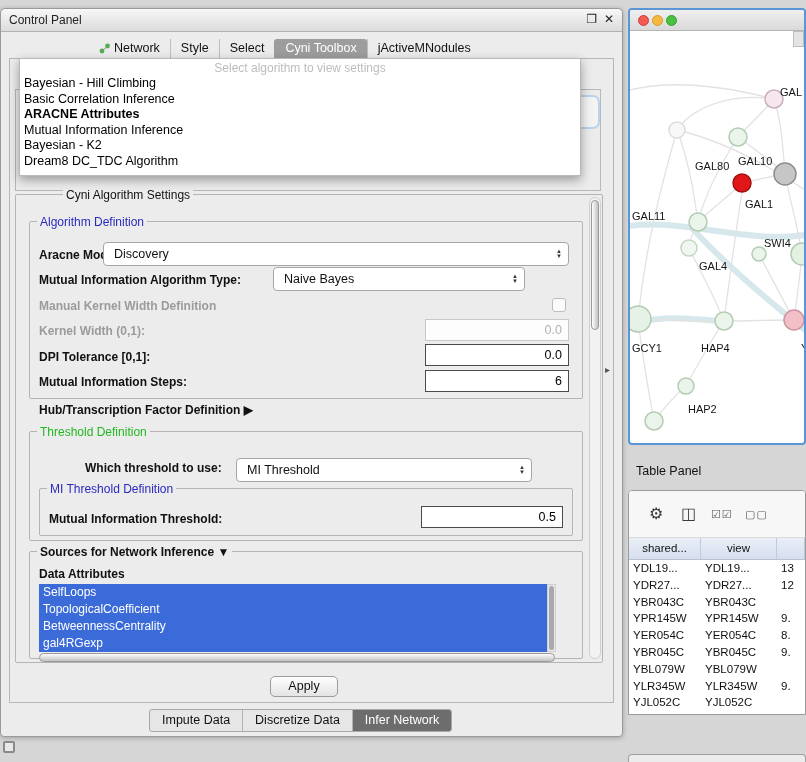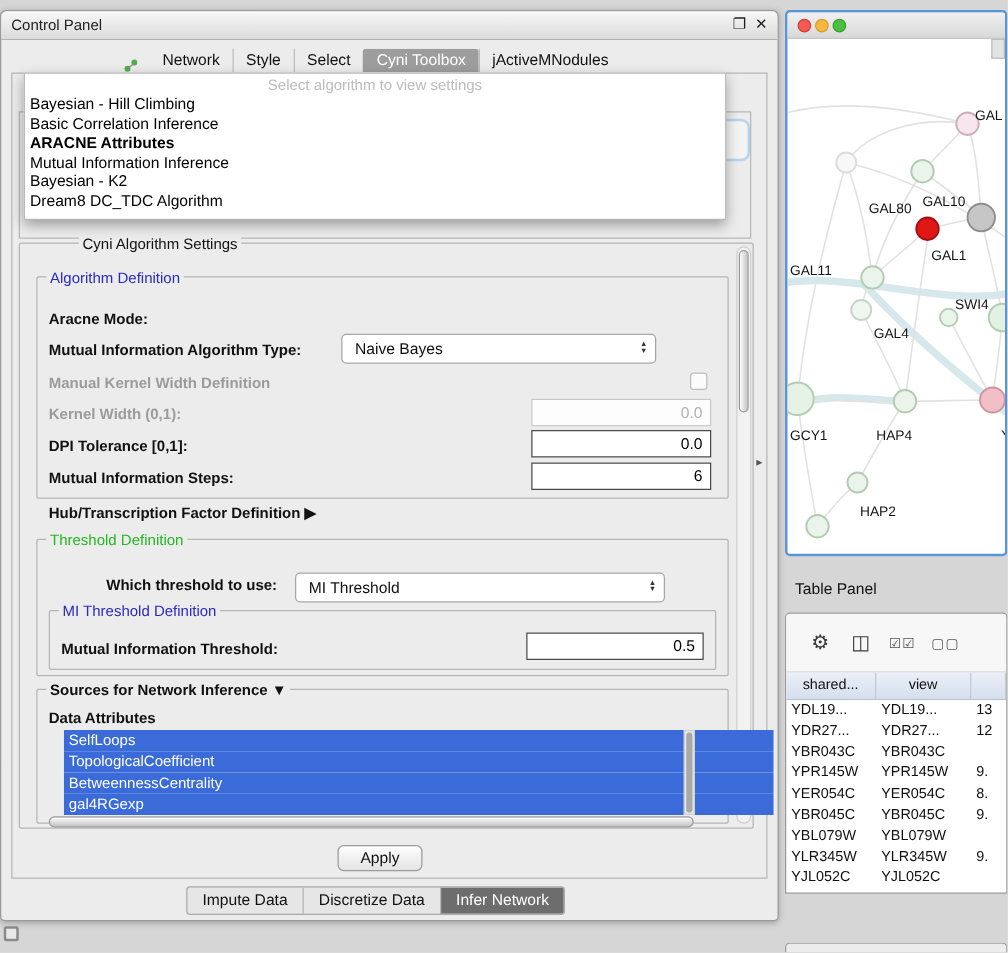--- a/index.html
+++ b/index.html
@@ -6,21 +6,21 @@
   .stage{position:relative;width:806px;height:762px;background:#d6d6d6;overflow:hidden;
          font-family:"Liberation Sans",sans-serif;color:#111;}
   
   .cp-window{position:absolute;left:0;top:8px;width:621px;height:727px;background:#ececec;
              border:1px solid #9a9a9a;border-radius:5px 5px 4px 4px;box-shadow:0 1px 5px rgba(0,0,0,.25);}
   .cp-titlebar{position:absolute;left:0;top:0;right:0;height:22px;
                background:linear-gradient(#f7f7f7,#dcdcdc);border-bottom:1px solid #b2b2b2;border-radius:5px 5px 0 0;}
   .cp-title{position:absolute;left:8px;top:4px;font-size:12px;color:#222;}
   .win-btns{position:absolute;right:8px;top:3px;display:flex;gap:7px;font-size:12px;color:#222;}
   .tabbar{position:absolute;left:88px;top:30px;height:19px;display:flex;font-size:12.5px;z-index:3;}
-  .tab{padding:0 10px;line-height:19px;display:flex;align-items:flex-end;gap:20px;border-left:1px solid #bdbdbd;cursor:default;}
+  .tab{padding:0 10px;line-height:19px;display:flex;align-items:center;gap:4px;border-left:1px solid #bdbdbd;cursor:default;}
   .tab:first-child{border-left:none;}
   .tab.active{background:#9d9d9d;color:#fff;border-radius:3px 3px 0 0;border-left-color:transparent;}
   .content-frame{position:absolute;left:8px;top:49px;width:603px;height:643px;border:1px solid #b6b6b6;background:#ececec;}
   
   .frag-group{position:absolute;left:14px;top:80px;width:584px;height:100px;border:1px solid #b8b8b8;z-index:1;}
   .frag-spinner{position:absolute;left:565px;top:86px;width:30px;height:30px;border:2px solid #b9d3ec;
                 border-radius:7px;background:#f3f3f3;z-index:1;}
   
   .dropdown{position:absolute;left:18px;top:49px;width:560px;background:#fff;border:1px solid #b9b9b9;
             box-shadow:0 4px 10px rgba(0,0,0,.35);z-index:20;padding:2px 0 6px;}
@@ -34,21 +34,21 @@
   .lbl{position:absolute;font-size:12px;font-weight:bold;color:#111;white-space:nowrap;}
   .lbl.disabled{color:#9b9b9b;}
   .combo{position:absolute;background:#fff;border:1px solid #a6a6a6;border-radius:4px;font-size:12.5px;
          display:flex;align-items:center;justify-content:space-between;padding:0 6px 0 10px;box-sizing:border-box;}
   .stepper{display:flex;flex-direction:column;font-size:6px;line-height:5px;color:#333;}
   .tinput{position:absolute;border:1px solid #4a4a4a;background:#fff;font-size:12.5px;text-align:right;
           padding:0 6px;font-family:inherit;box-sizing:border-box;}
   .tinput.disabled{border-color:#c8c8c8;color:#b2b2b2;background:#fdfdfd;}
   .checkbox{position:absolute;width:14px;height:14px;border:1px solid #bdbdbd;border-radius:3px;background:#fbfbfb;box-sizing:border-box;}
   .arrow-glyph{font-size:12px;color:#111;}
-  .attr-list{position:absolute;left:38px;top:575px;width:568px;height:68px;background:#fff;overflow:hidden;margin-left:12px;}
+  .attr-list{position:absolute;left:38px;top:575px;width:508px;height:68px;background:#fff;overflow:hidden;}
   .attr-item{height:17px;line-height:17px;background:#3a6bd8;color:#fff;font-size:12px;padding-left:4px;white-space:nowrap;}
   .vscroll{position:absolute;background:#f2f2f2;border:1px solid #cfcfcf;border-radius:6px;box-sizing:border-box;}
   .vthumb{position:absolute;left:1px;right:1px;background:linear-gradient(90deg,#fdfdfd,#c2c2c2);
           border:1px solid #9a9a9a;border-radius:6px;box-sizing:border-box;}
   .hthumb{position:absolute;left:38px;top:644px;width:516px;height:9px;border:1px solid #9a9a9a;border-radius:5px;
           background:linear-gradient(#fdfdfd,#c2c2c2);box-sizing:border-box;}
   .list-vscroll{position:absolute;left:546px;top:575px;width:9px;height:68px;background:#e9e9e9;border:1px solid #cfcfcf;box-sizing:border-box;}
   .list-vthumb{position:absolute;left:1px;top:1px;width:5px;height:64px;background:#a9a9a9;border-radius:3px;}
   .apply-btn{position:absolute;left:269px;top:667px;width:68px;height:21px;border:1px solid #9c9c9c;border-radius:5px;
              background:linear-gradient(#fefefe,#e4e4e4);font-size:12.5px;text-align:center;line-height:19px;color:#111;box-sizing:border-box;}
@@ -144,20 +144,27 @@
     <span class="grouplabel" style="left:22px;top:179px;margin-left:40px;">Cyni Algorithm Settings</span>
 
     <div class="vscroll" style="left:588px;top:188px;width:12px;height:462px;">
       <div class="vthumb" style="top:2px;height:130px;"></div>
     </div>
 
     <div class="groupbox" style="left:28px;top:212px;width:552px;height:176px;"></div>
     <span class="grouplabel blue" style="left:36px;top:206px;">Algorithm Definition</span>
 
     <span class="lbl" style="left:38px;top:239px;">Aracne Mode:</span>
+    <div class="combo" style="left:102px;top:233px;width:466px;height:24px;">
+      <span>Discovery</span>
+      <span class="stepper">
+          <span>▲</span>
+          <span>▼</span>
+        </span>
+    </div>
 
     <span class="lbl" style="left:38px;top:264px;">Mutual Information Algorithm Type:</span>
     <div class="combo" style="left:272px;top:258px;width:252px;height:24px;">
       <span>Naive Bayes</span>
       <span class="stepper">
           <span>▲</span>
           <span>▼</span>
         </span>
     </div>
 

